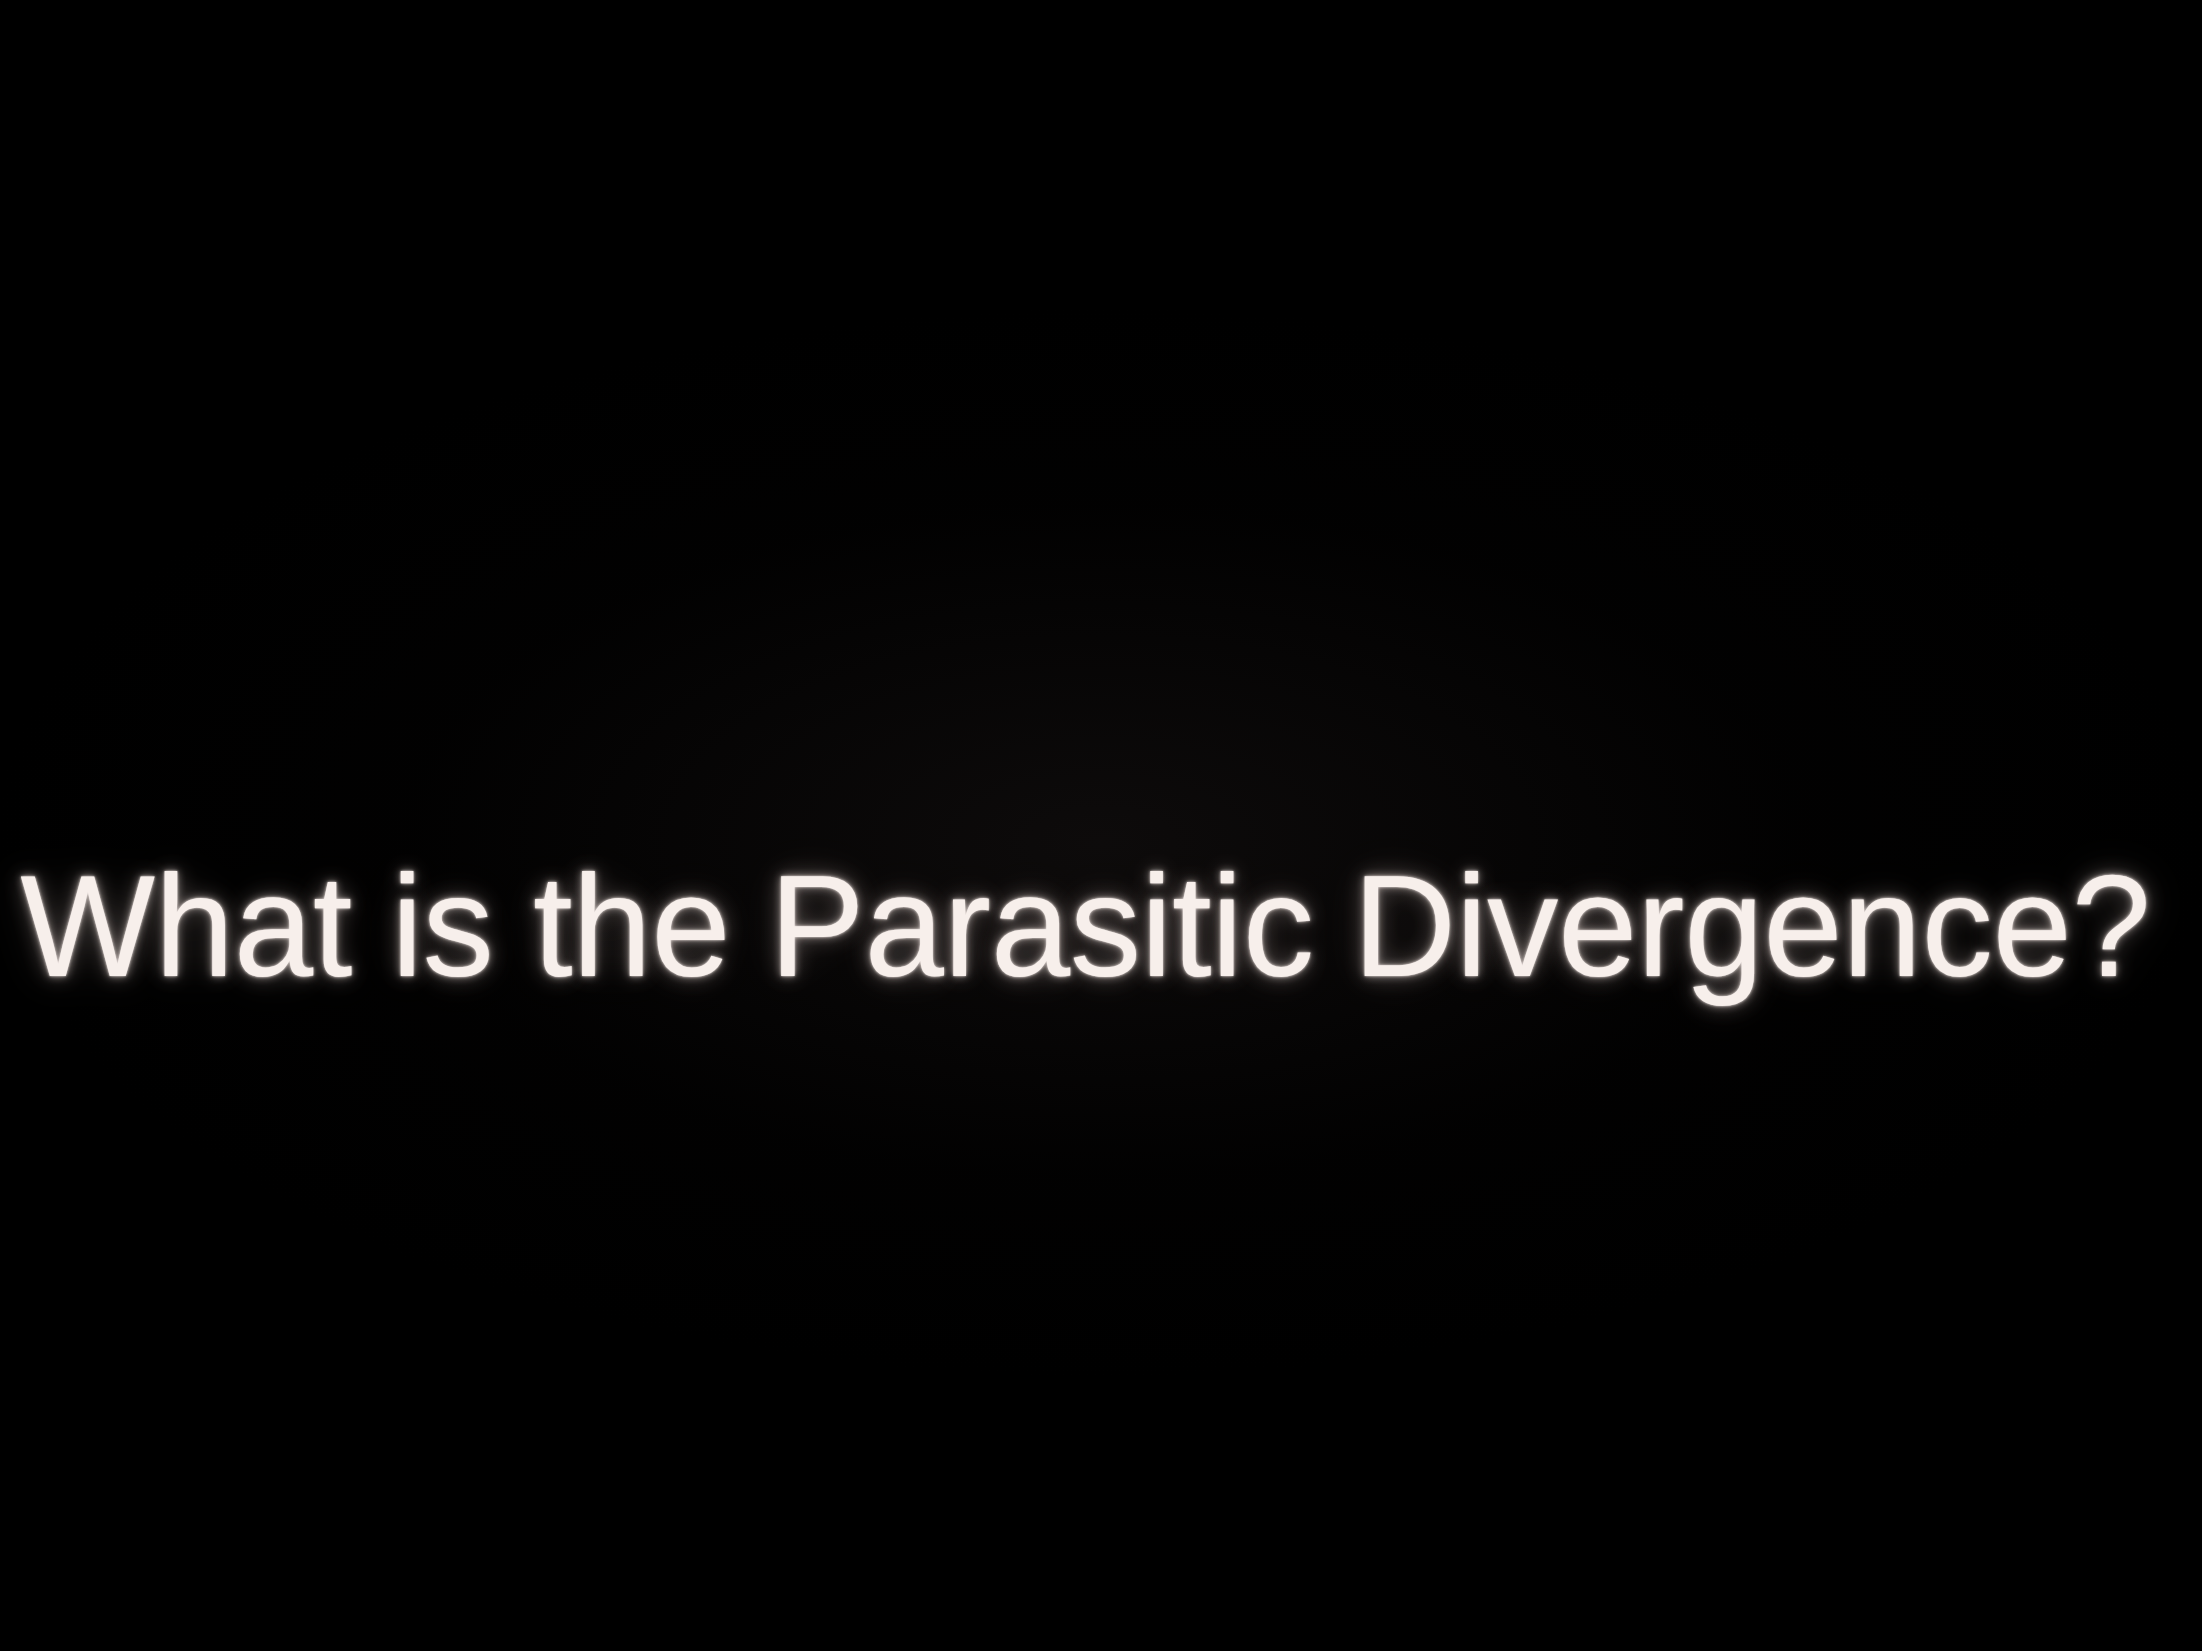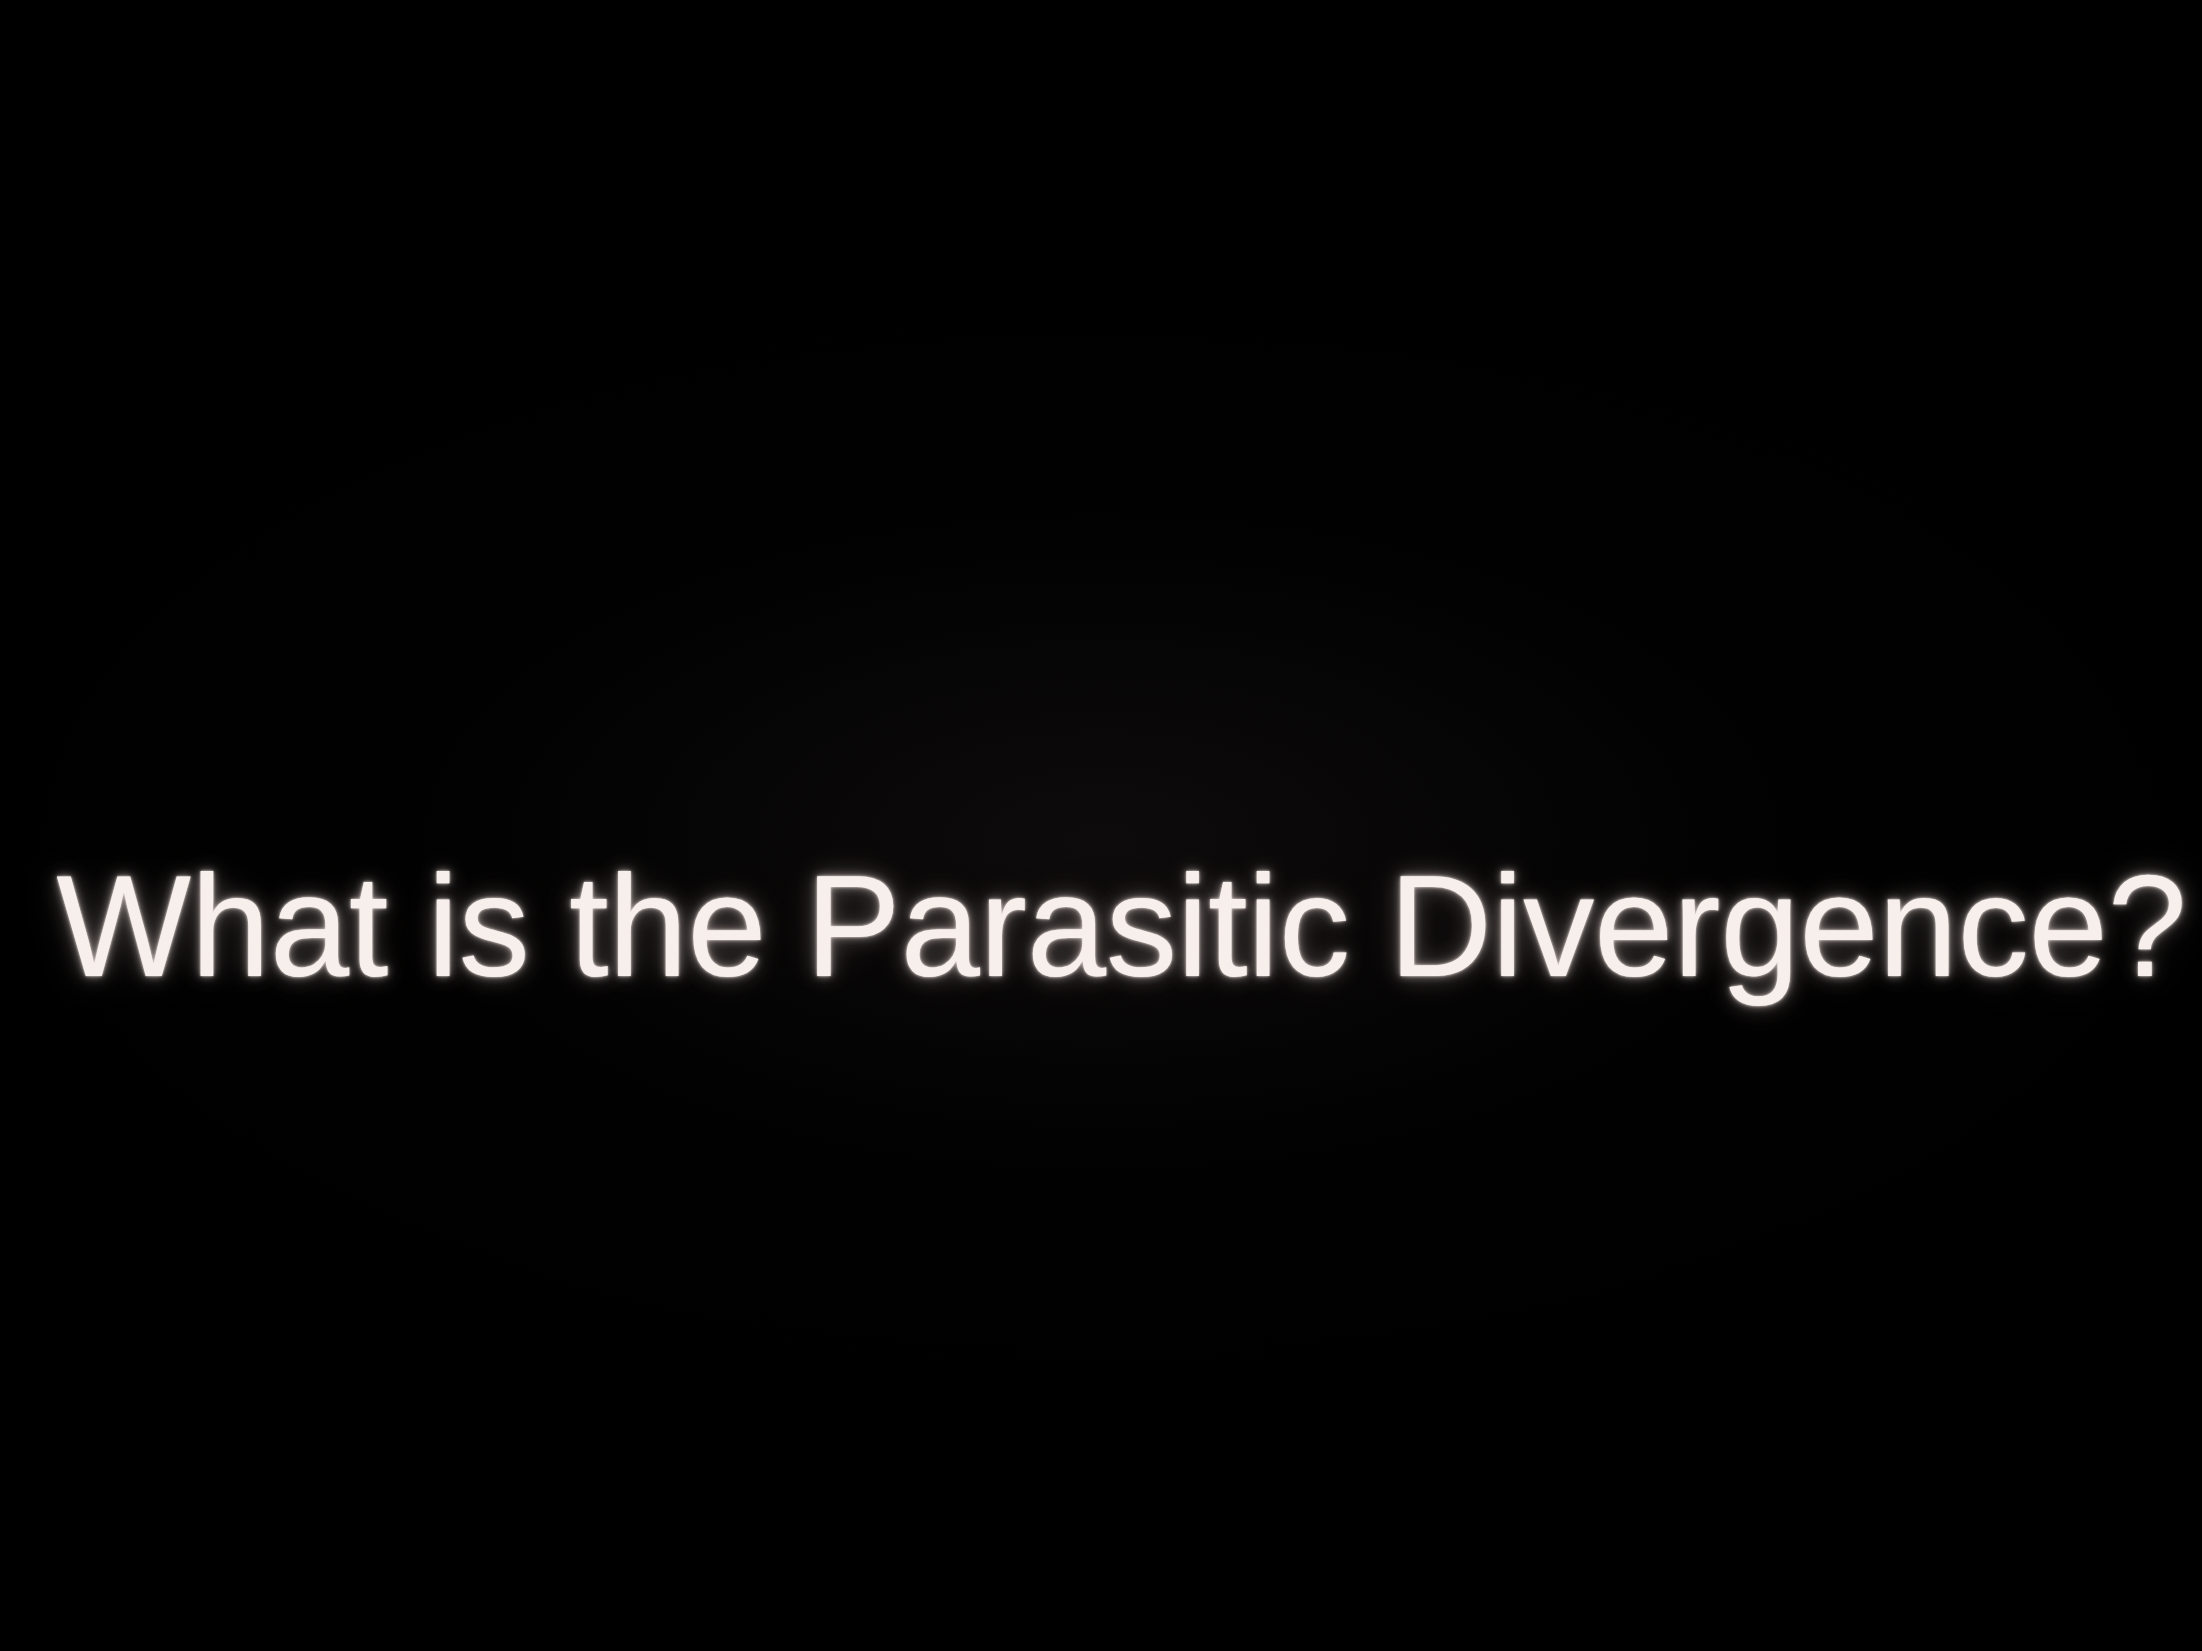--- a/index.html
+++ b/index.html
@@ -40,21 +40,21 @@
   }
 
   .title-wrap {
     position: absolute;
     left: 4px;
     right: 0;
     top: 757px;
     height: 172px;
     display: flex;
     align-items: flex-start;
-    justify-content: flex-end;
+    justify-content: flex-start;
   }
 
   .title {
     font-family: "Liberation Sans", "DejaVu Sans", sans-serif;
     font-weight: 300;
     font-size: 145px;
     line-height: 1;
     letter-spacing: -0.4px;
     color: #f7efeb;
     white-space: nowrap;

